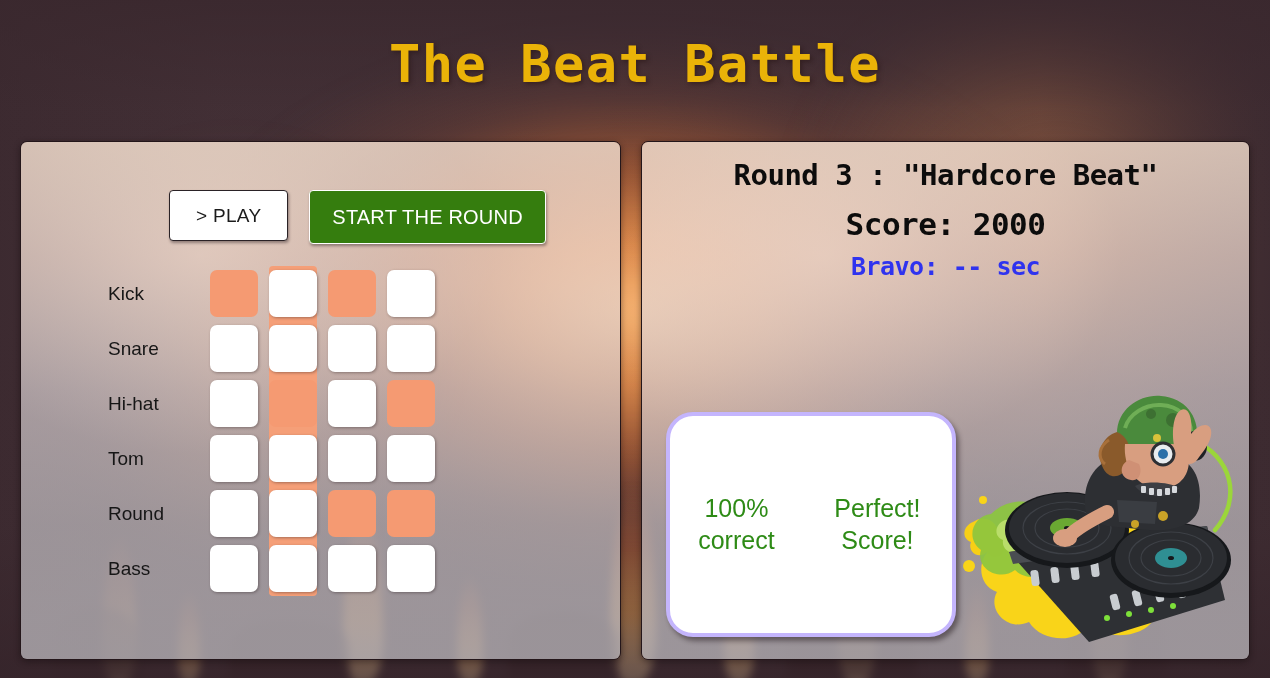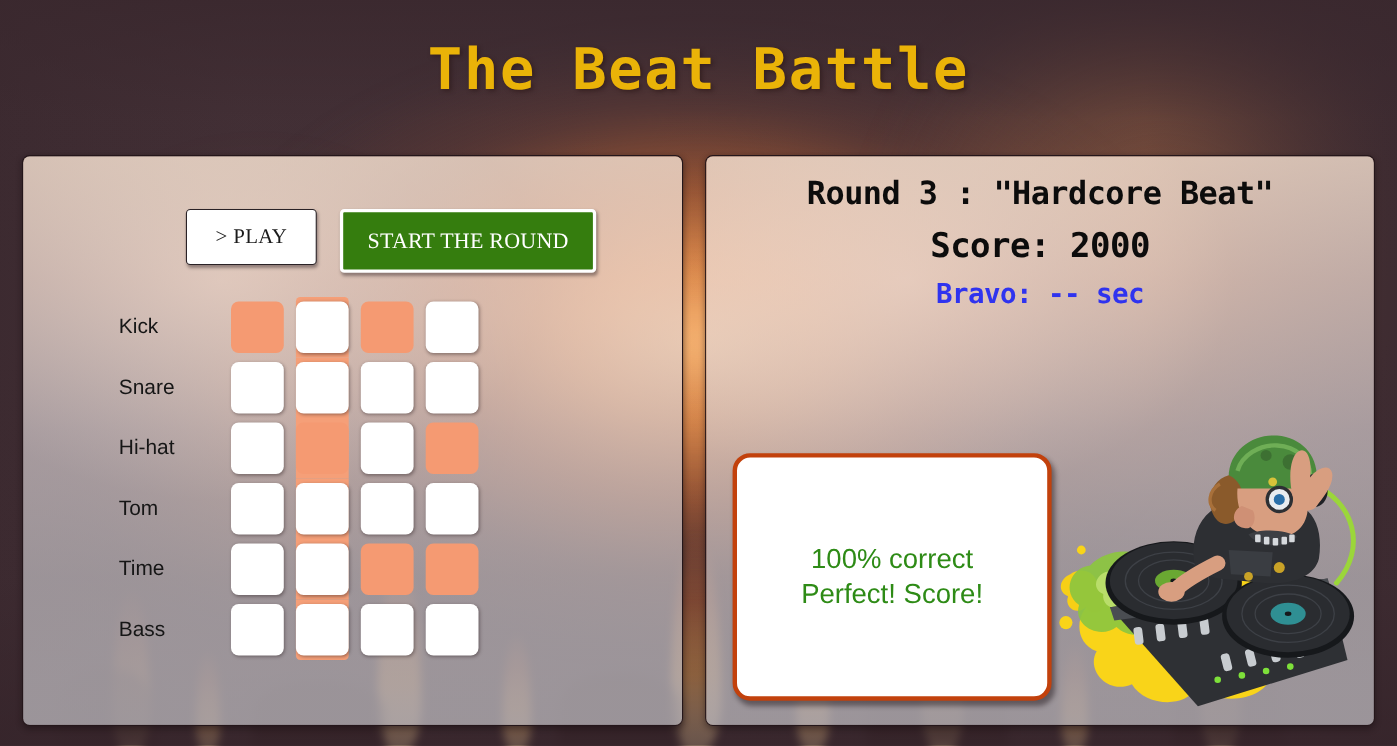--- a/index.html
+++ b/index.html
@@ -137,40 +137,40 @@
   #right-panel { flex: 1; }
 
   
   #controls {
     display: flex;
     gap: 21px;
     padding: 48px 0 0 148px;
     align-items: flex-start;
   }
   .btn {
-    font-family: Liberation Serif, serif;
+    font-family: Liberation Sans, sans-serif;
     border-radius: 4px;
     cursor: pointer;
     box-shadow: 1px 2px 3px rgba(30,18,22,0.40);
     line-height: 1;
     white-space: nowrap;
     text-align: right;
   }
   #play-button {
     background: #ffffff;
     color: #1b1b1b;
     border: 1px solid #2a2226;
     font-size: 19px;
     padding: 15px 26px;
     letter-spacing: 0.3px;
   }
   #start-round-button {
     background: #357d0e;
     color: #ffffff;
-    border: 3px solid #ffffff;
+    border: 1px solid #ffffff;
     font-size: 20px;
     padding: 16px 22px;
     letter-spacing: 0.2px;
   }
 
   
   #beat-grid {
     margin-top: 22px;
     padding-left: 87px;
   }
@@ -246,26 +246,25 @@
   }
 
   
   #feedback-box {
     position: absolute;
     left: 24px;
     top: 270px;
     width: 290px;
     height: 225px;
     background: #ffffff;
-    border: 4px solid #c2410c;
-    border-radius: 16px;
+    border: 4px solid #c4b5fd;
+    border-radius: 27px;
     display: flex;
     align-items: center;
     justify-content: center;
-    flex-direction: column;
     box-shadow: 3px 4px 5px rgba(25,14,18,0.45);
     z-index: 4;
   }
   #feedback-box .fb-line {
     font-size: 25px;
     color: #2e8b16;
     line-height: 1.25;
     text-align: center;
   }
 
@@ -381,21 +380,21 @@
             </div>
             <div class="cell-slot">
               <div class="cell"></div>
             </div>
             <div class="cell-slot">
               <div class="cell"></div>
             </div>
           </div>
         </div>
         <div class="grid-row">
-          <div class="row-label">Time</div>
+          <div class="row-label">Round</div>
           <div class="cells">
             <div class="cell-slot">
               <div class="cell"></div>
             </div>
             <div class="cell-slot active-col">
               <div class="cell"></div>
             </div>
             <div class="cell-slot">
               <div class="cell on"></div>
             </div>

